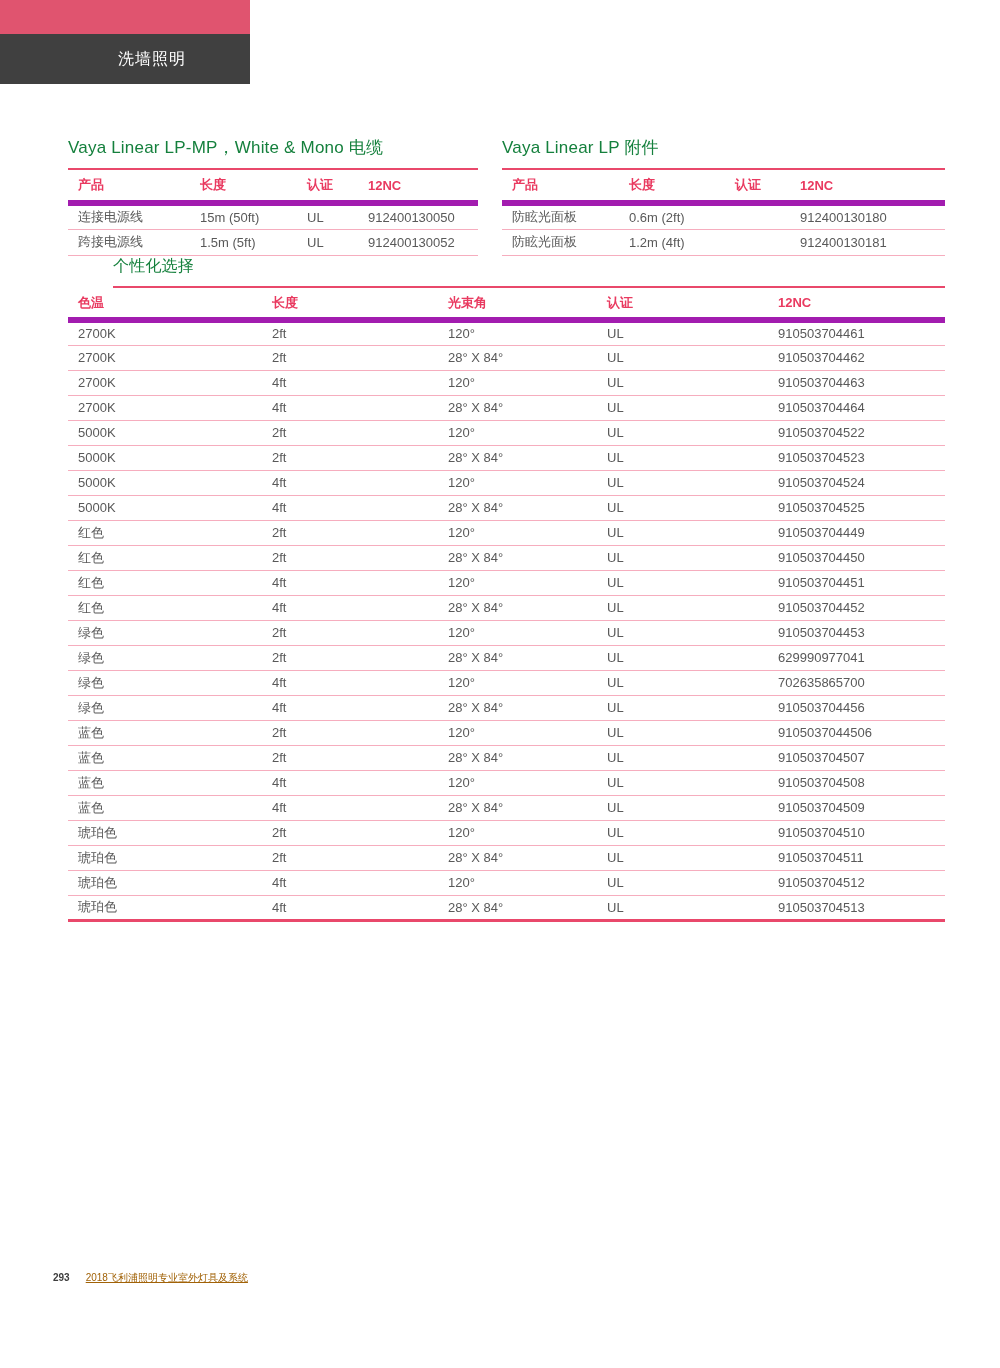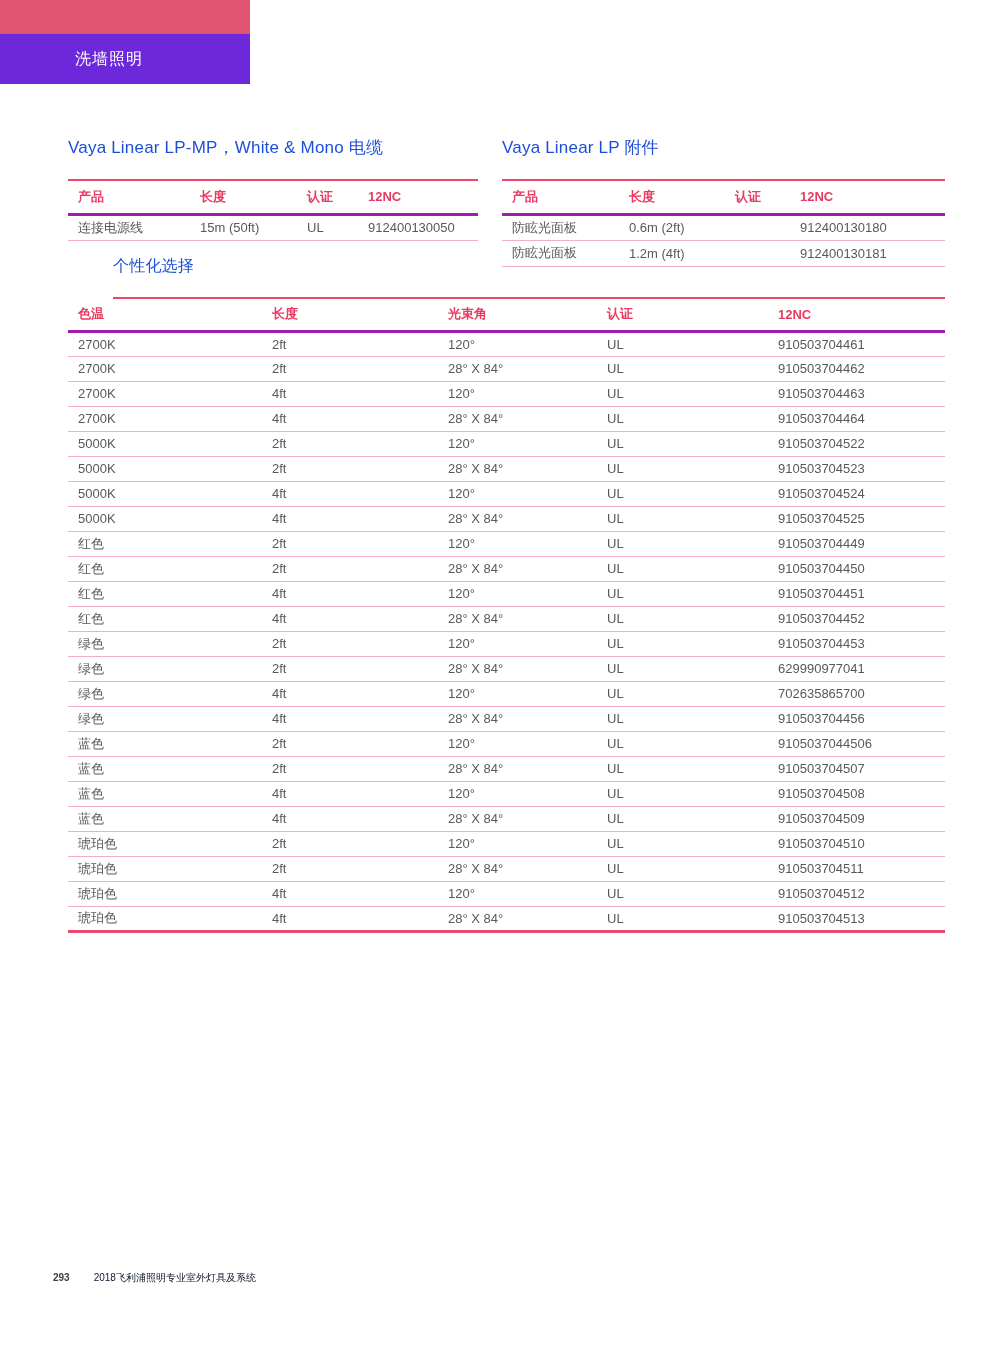--- a/index.html
+++ b/index.html
@@ -13,58 +13,58 @@
 
   
   .topbar {
     position: absolute; left: 0; top: 0;
     width: 250px; height: 34px;
     background: #e0546f;
   }
   .cat-tab {
     position: absolute; left: 0; top: 34px;
     width: 250px; height: 50px;
-    background: #6d28d9;
+    background: #404040;
     display: flex; align-items: center;
-    padding-left: 75px;
+    padding-left: 118px;
   }
   .cat-tab span {
     color: #ffffff; font-size: 16px; letter-spacing: 1px;
   }
 
   
   .sect { position: absolute; }
   .sect-cable     { left: 68px;  top: 136px; width: 410px; }
   .sect-accessory { left: 502px; top: 136px; width: 443px; }
   .sect-options   { left: 68px;  top: 256px; width: 877px; }
 
   .tbl-title {
     font-weight: 400;
-    color: #1d4ed8;
+    color: #15803d;
     font-size: 17px;
-    padding-bottom: 20px;
+    padding-bottom: 9px;
     border-bottom: 2px solid #e9486b;
     letter-spacing: 0.2px;
     white-space: nowrap;
   }
   .sect-options .tbl-title { font-size: 16px; margin-left: 45px; }
 
   table {
     width: 100%;
     border-collapse: collapse;
     table-layout: fixed;
   }
   th {
     font-size: 13px; font-weight: 700;
     color: #e93a60;
     text-align: left;
     padding-left: 10px;
     height: 33px;
     vertical-align: middle;
-    border-bottom: 3px solid #a21caf;
+    border-bottom: 6px solid #a21caf;
     white-space: nowrap;
   }
   td {
     font-size: 13px;
     color: #595959;
     text-align: left;
     padding-left: 10px;
     height: 26px;
     vertical-align: middle;
     border-bottom: 1px solid #f6adbe;
@@ -93,21 +93,21 @@
   .sect-options   col:nth-child(4) { width: 171px; }
   .sect-options   col:nth-child(5) { width: 177px; }
 
   
   .footer {
     position: absolute; left: 53px; top: 1271px;
     display: flex; align-items: baseline;
     font-size: 10px;
   }
   .footer .pgnum { font-weight: 700; color: #3d3d3d; }
-  .footer .pgtext { color: #0f172a; margin-left: 24px; }
+  .footer .pgtext { color: #a16207; margin-left: 16px; text-decoration: underline; }
 </style>
 </head>
 <body>
 
 <div class="topbar"></div>
 
 <div class="cat-tab">
   <span>洗墙照明</span>
 </div>
 
@@ -127,20 +127,26 @@
           <th>认证</th>
           <th>12NC</th>
         </tr>
     </thead>
     <tbody>
         <tr>
           <td>连接电源线</td>
           <td>15m (50ft)</td>
           <td>UL</td>
           <td>912400130050</td>
+        </tr>
+        <tr>
+          <td>跨接电源线</td>
+          <td>1.5m (5ft)</td>
+          <td>UL</td>
+          <td>912400130052</td>
         </tr>
       </tbody>
   </table>
 </section>
 
 <section class="sect sect-accessory">
   <h2 class="tbl-title">Vaya Linear LP 附件</h2>
   <table>
     <colgroup>
         <col>

